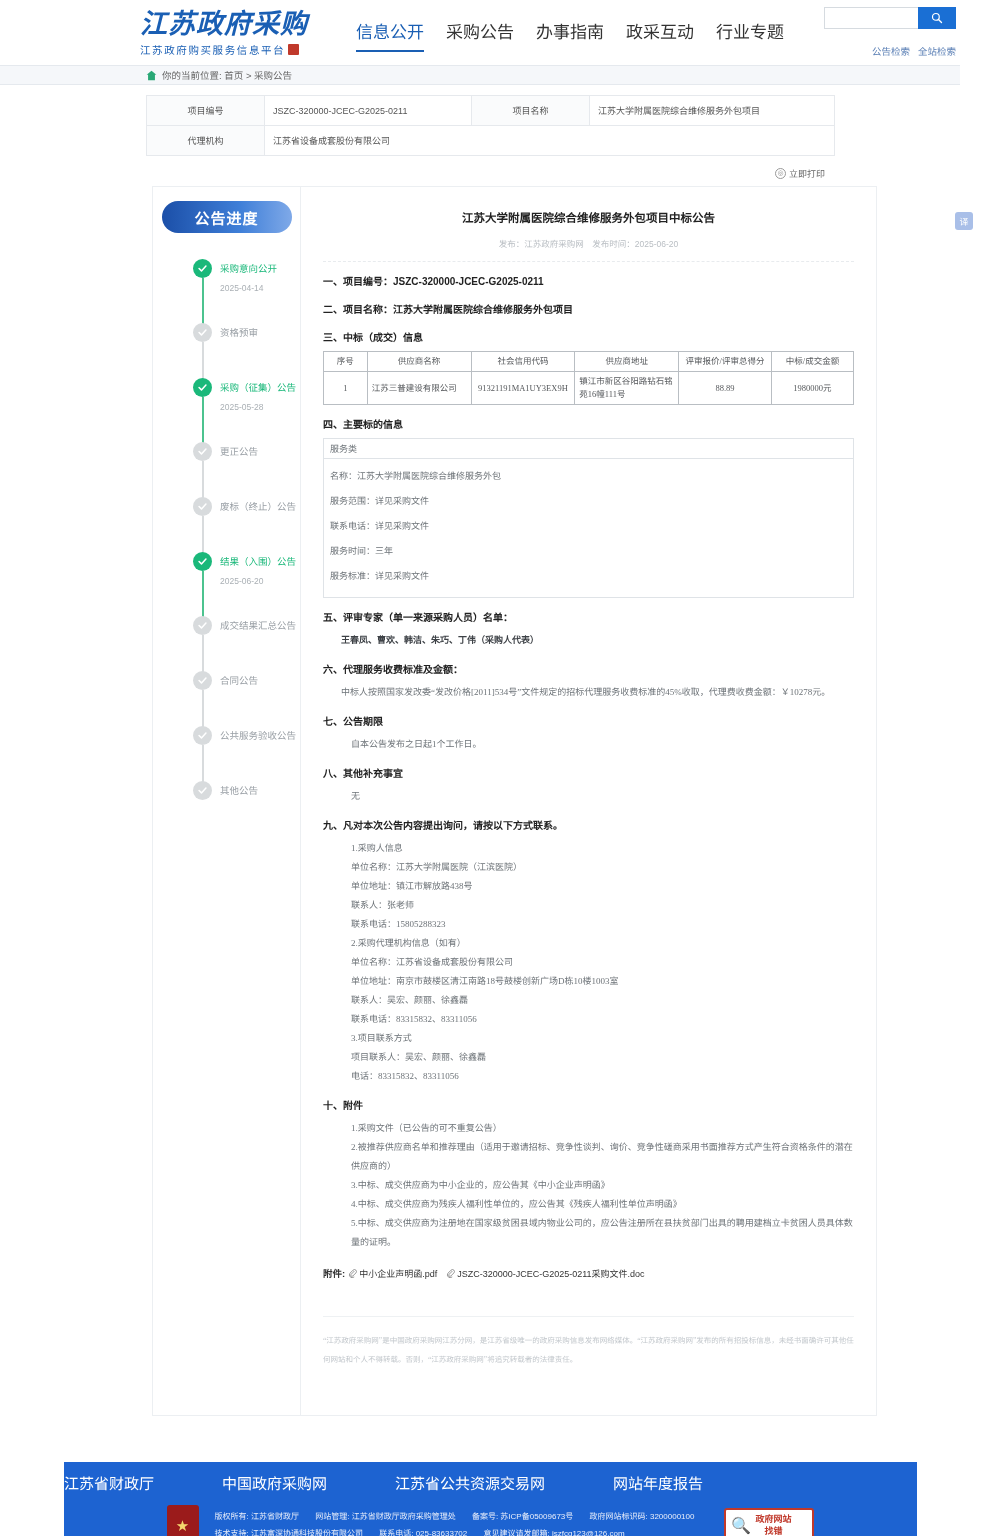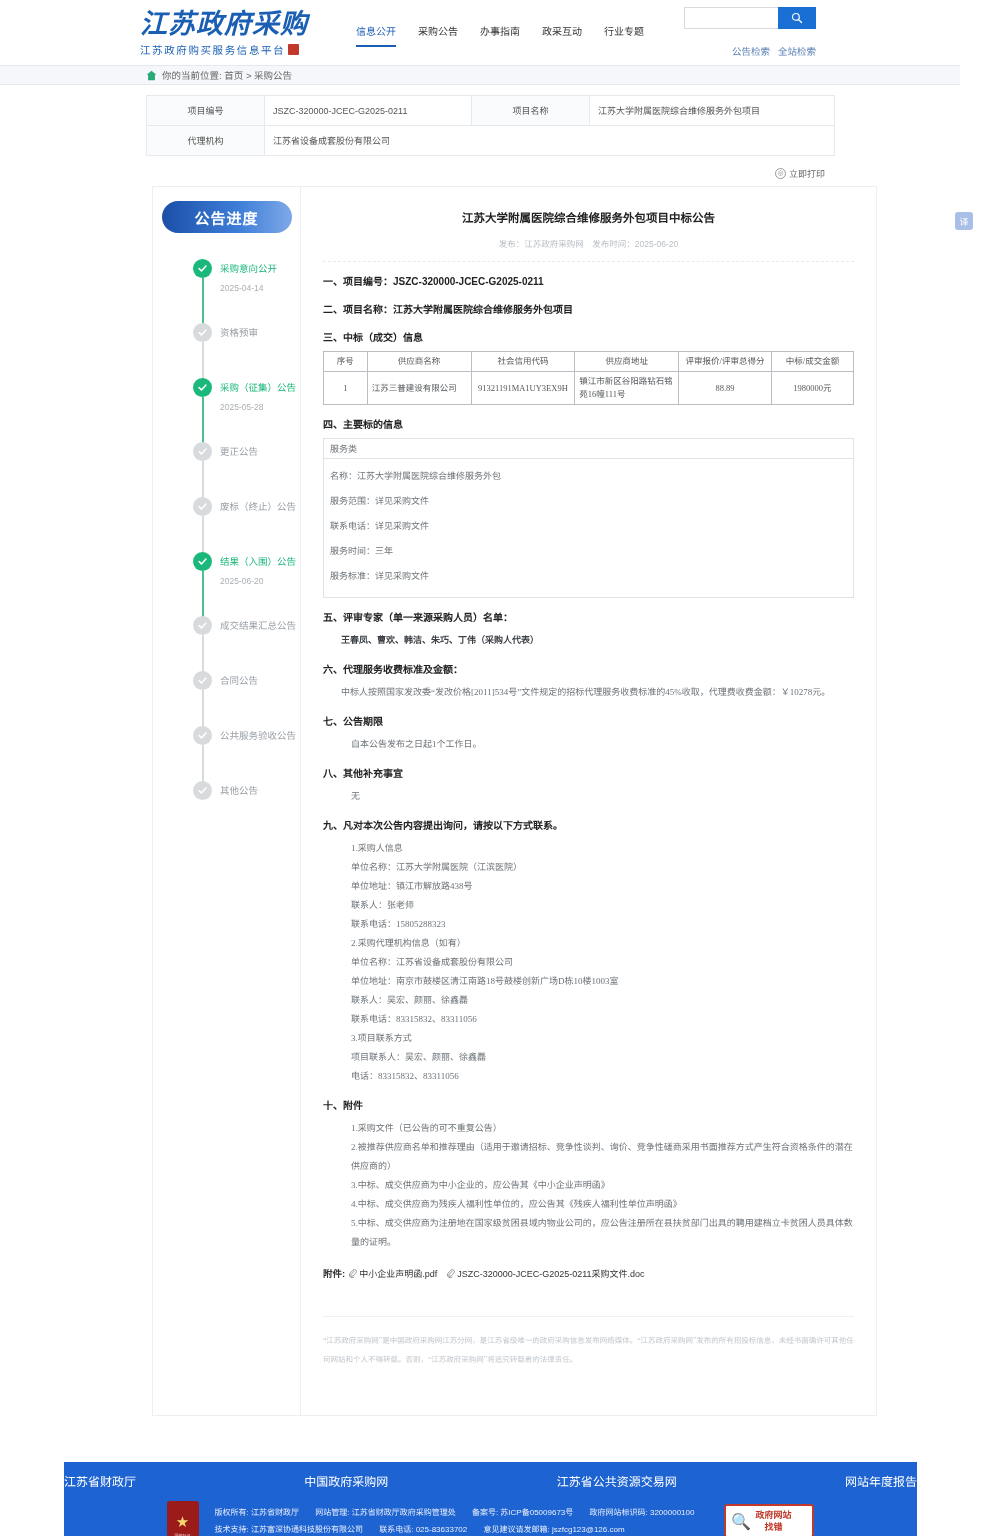--- a/index.html
+++ b/index.html
@@ -29,21 +29,21 @@
   .logo-sub {
     font-size: 10.5px; color: #1a5fb4; letter-spacing: 1.6px;
     margin-top: 3px; display: flex; align-items: center;
   }
   .logo-stamp {
     display: inline-block; width: 11px; height: 11px;
     background: #c0392b; margin-left: 3px; border-radius: 1px;
   }
   .nav { display: flex; align-items: flex-start; margin-left: 16px; padding-top: 4px; }
   .nav-item {
-    font-size: 10px; color: #333; margin-right: 22px;
+    font-size: 17px; color: #333; margin-right: 22px;
     cursor: pointer; padding-bottom: 7px; white-space: nowrap;
   }
   .nav-item.active { color: #1a5fb4; border-bottom: 2px solid #1a5fb4; }
 
   .search-wrap { margin-left: 18px; }
   .search-row { display: flex; }
   .search-input {
     width: 94px; height: 22px; border: 1px solid #d6dbe0;
     border-right: none; outline: none; font-size: 11px; padding: 0 5px;
     background: #fff;
@@ -215,22 +215,22 @@
     display: flex; align-items: center; justify-content: center;
     cursor: pointer;
   }
 
   
   .footer {
     position: absolute; left: 64px; top: 1462px;
     width: 853px; background: #1d63d1; padding: 10px 0 14px 0;
   }
   .footer-links {
-    display: flex; justify-content: space-between; gap: 68px;
-    font-size: 12px; color: #fff; margin-bottom: 12px;
+    display: flex; justify-content: flex-start; gap: 68px;
+    font-size: 15px; color: #fff; margin-bottom: 12px;
   }
   .footer-links span { cursor: pointer; }
   .footer-body {
     display: flex; align-items: center; justify-content: center; gap: 16px;
   }
   .gov-emblem {
     width: 32px; height: 40px; background: #9b1b1b;
     border-radius: 3px 3px 8px 8px; position: relative;
     display: flex; align-items: center; justify-content: center;
     flex-shrink: 0;

